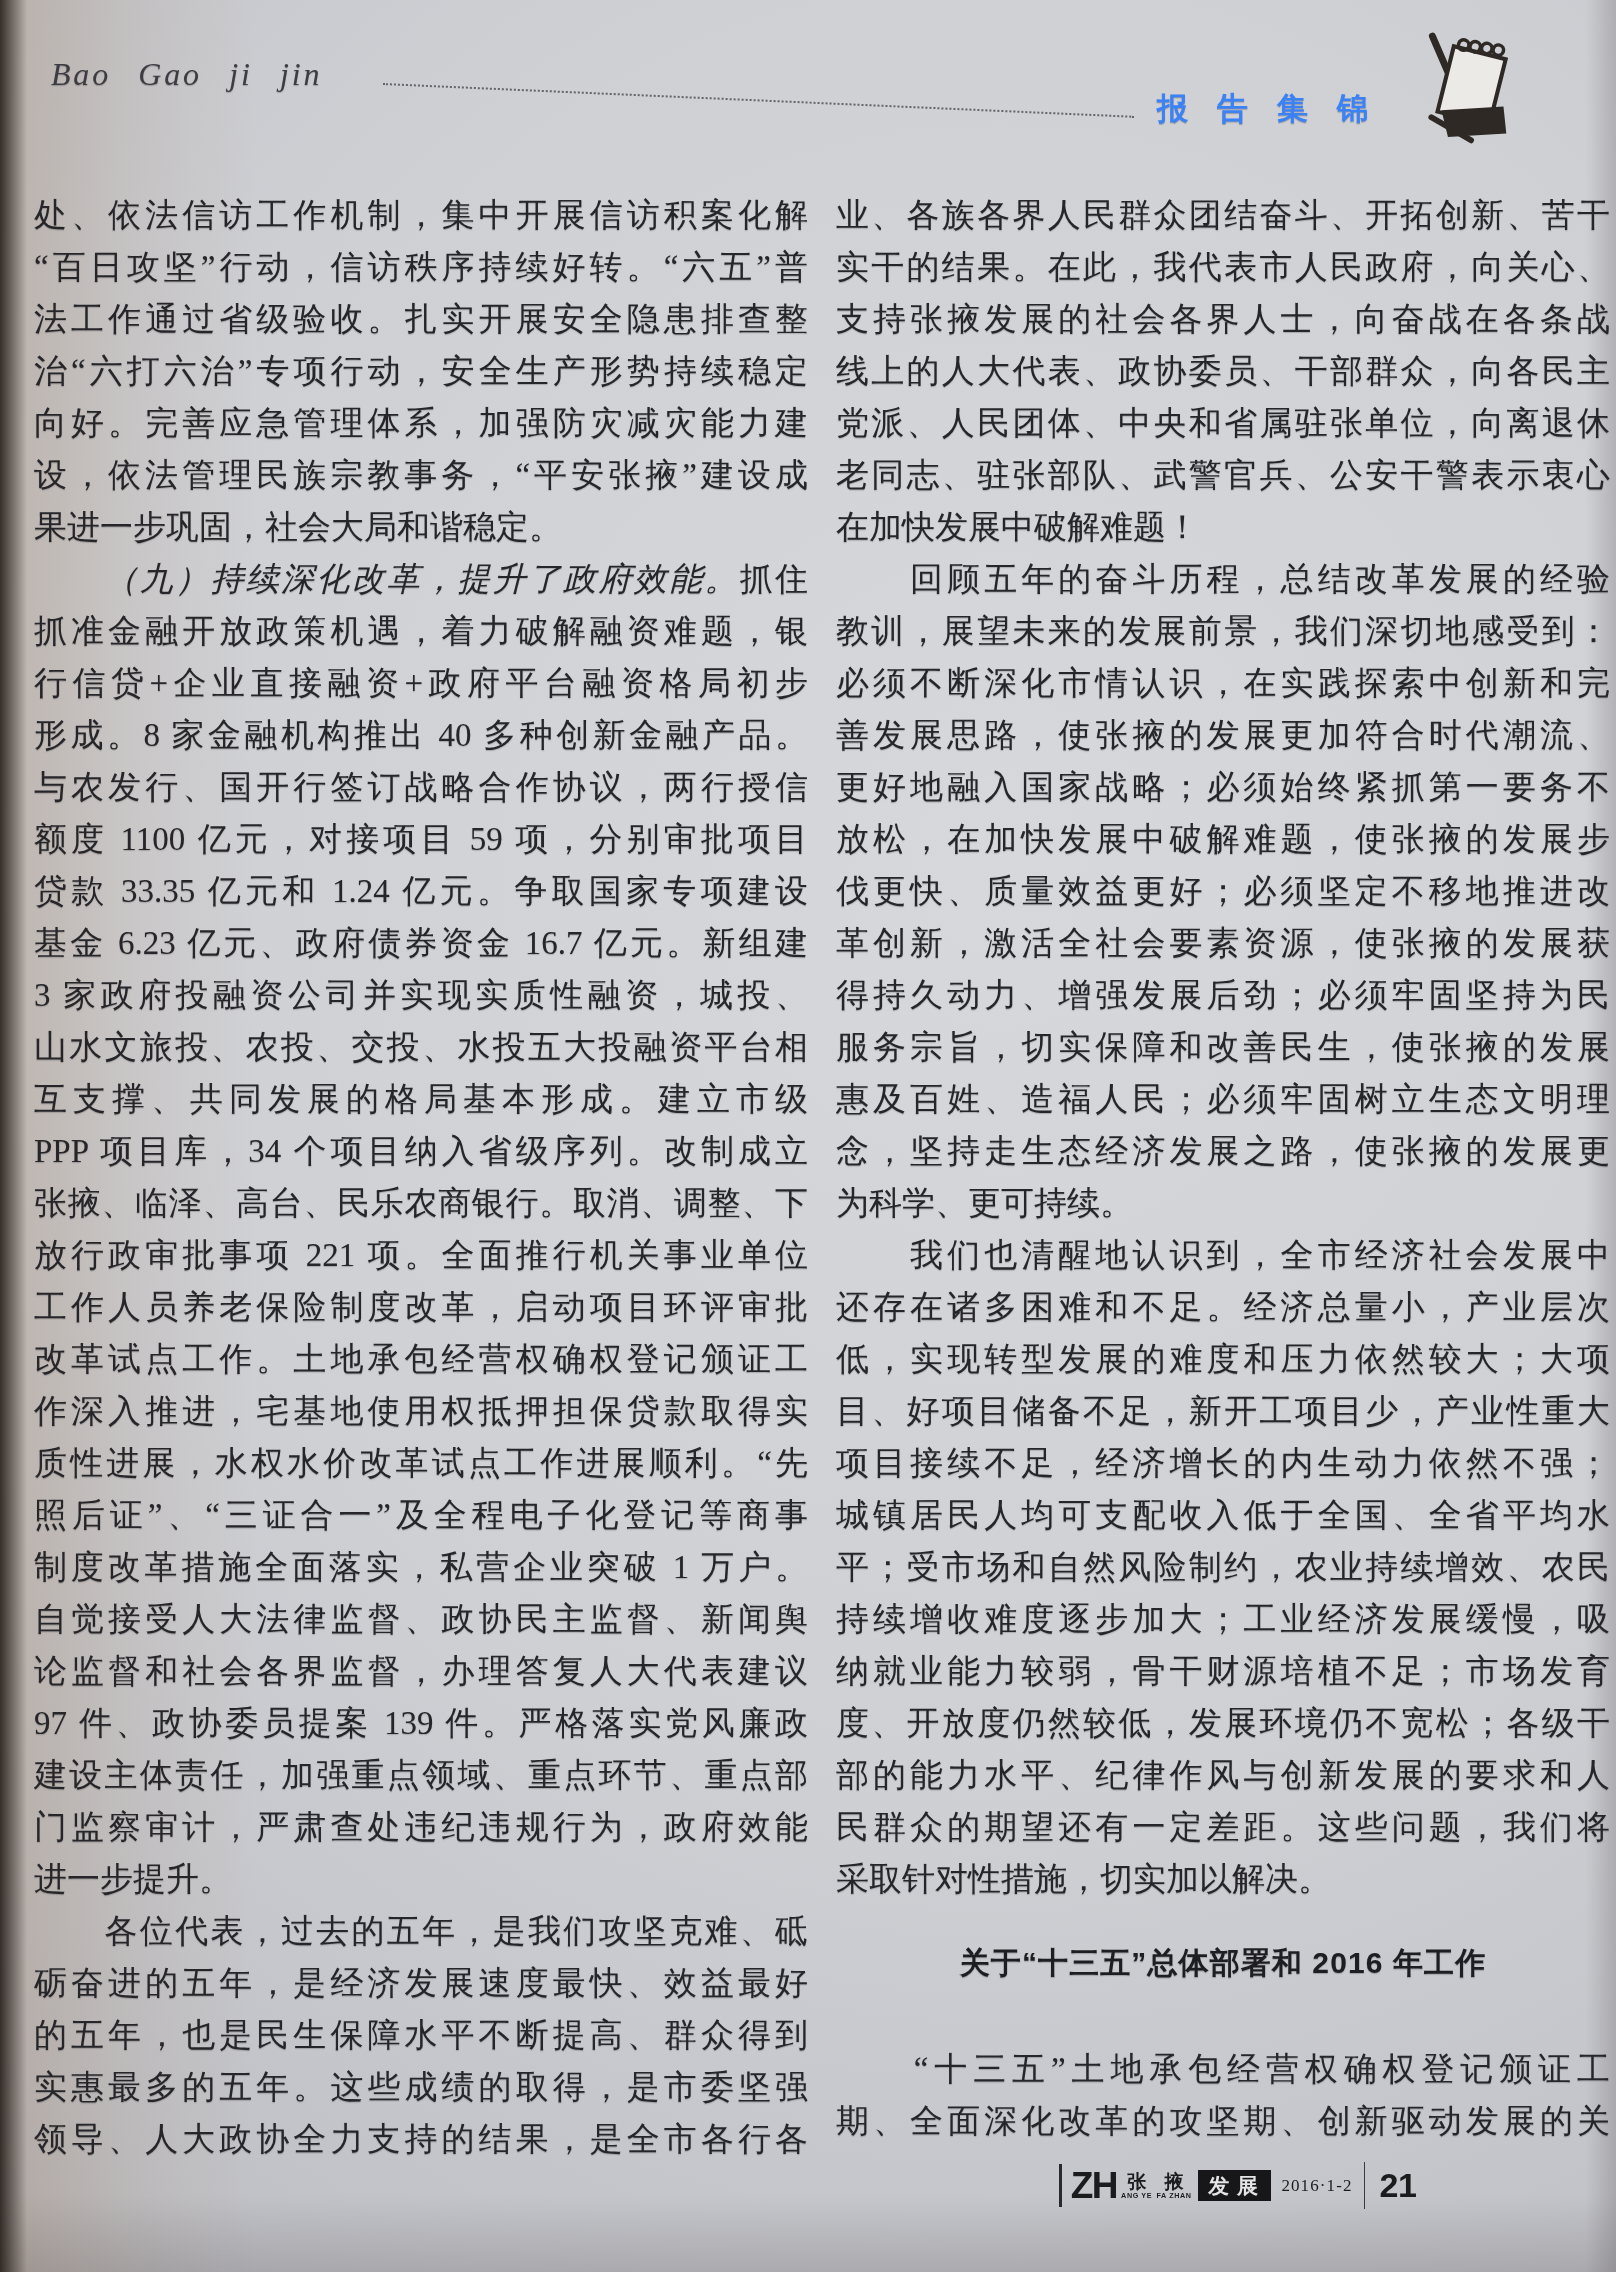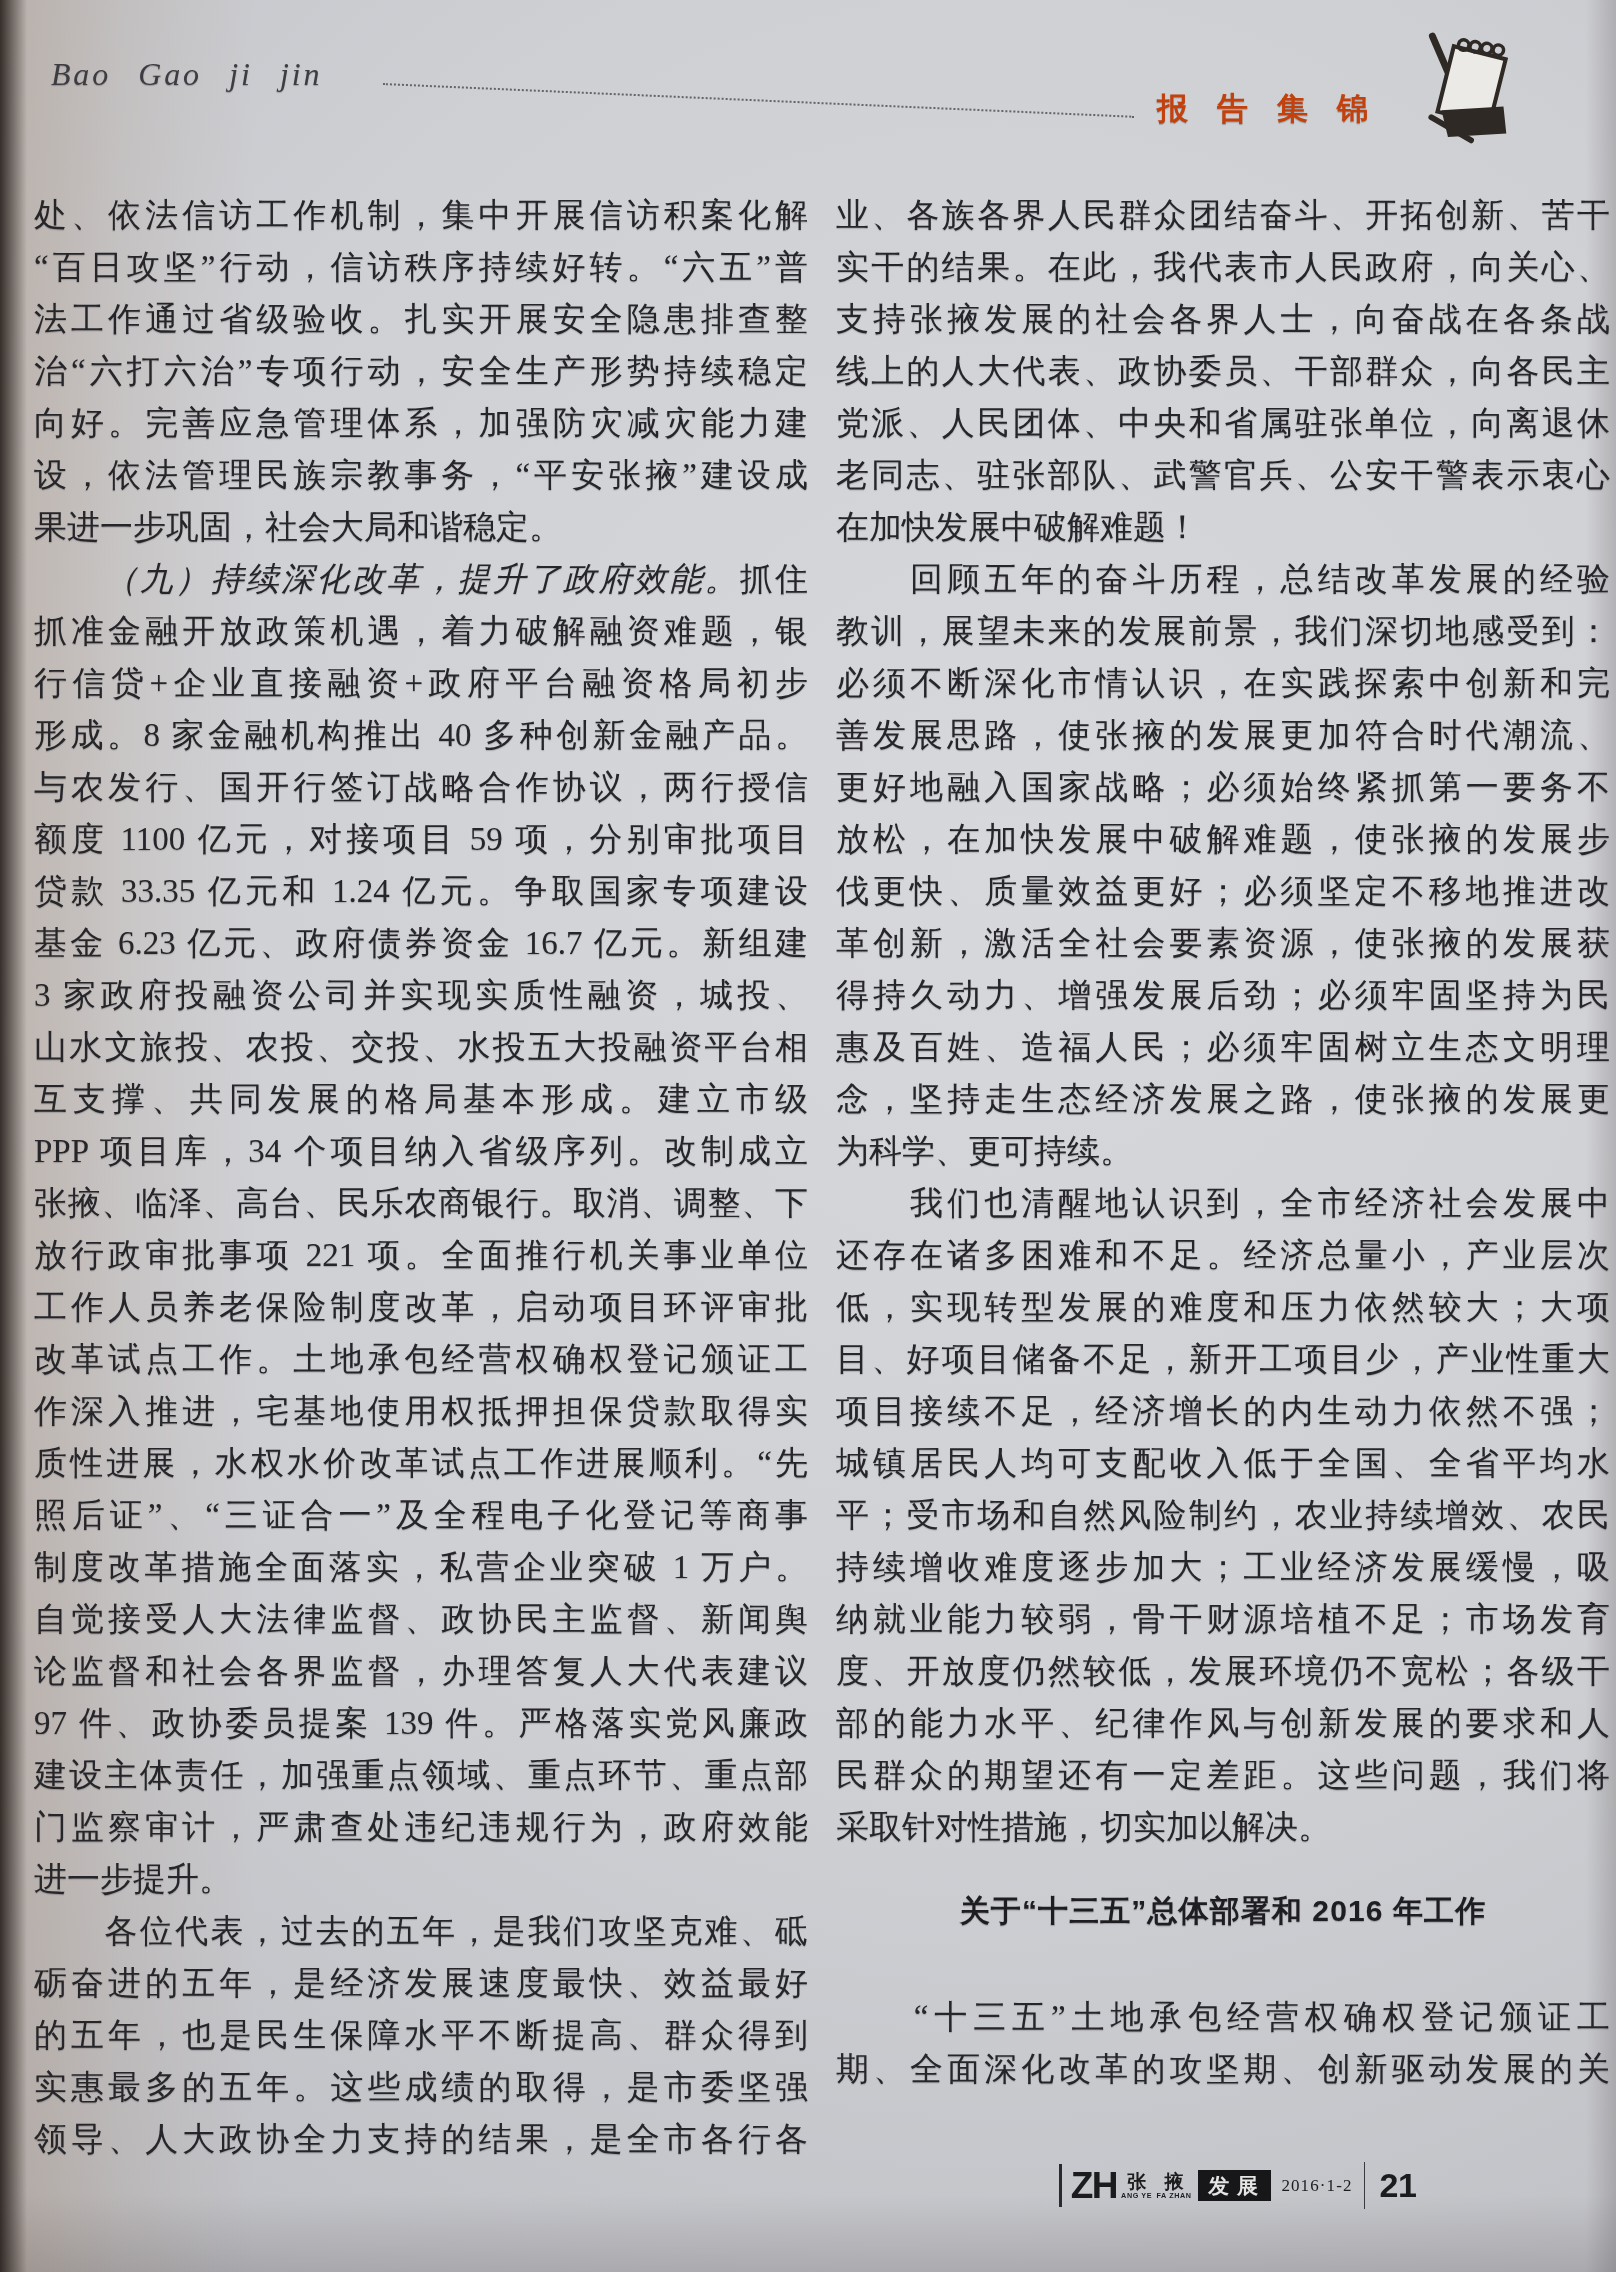--- a/index.html
+++ b/index.html
@@ -22,21 +22,21 @@
     text-shadow:0 0.6px 1.1px rgba(20,20,25,.25);
   }
   #dotline{
     position:absolute;left:383px;top:83px;width:752px;height:0;
     border-top:2.2px dotted #63636a;
     transform:rotate(2.5deg);transform-origin:0 0;
   }
   #header-title{
     position:absolute;left:1157px;top:88px;
     font-family:"Liberation Sans","DejaVu Sans",sans-serif;
-    font-size:31px;font-weight:700;color:#c2410c;
+    font-size:31px;font-weight:700;color:#3b82f6;
     letter-spacing:29px;white-space:nowrap;
     text-shadow:0 0.6px 1.1px rgba(20,20,25,.3);
   }
   #notebook-icon{position:absolute;left:1410px;top:23px;}
   
   .col{position:absolute;top:189px;width:774px;}
   #col-left{left:34px;}
   #col-right{left:836px;}
   .line{
     height:52px;line-height:52px;font-size:33px;
@@ -149,20 +149,21 @@
       <div class="line end">在加快发展中破解难题！</div>
       <div class="line">　　回顾五年的奋斗历程，总结改革发展的经验</div>
       <div class="line">教训，展望未来的发展前景，我们深切地感受到：</div>
       <div class="line">必须不断深化市情认识，在实践探索中创新和完</div>
       <div class="line">善发展思路，使张掖的发展更加符合时代潮流、</div>
       <div class="line">更好地融入国家战略；必须始终紧抓第一要务不</div>
       <div class="line">放松，在加快发展中破解难题，使张掖的发展步</div>
       <div class="line">伐更快、质量效益更好；必须坚定不移地推进改</div>
       <div class="line">革创新，激活全社会要素资源，使张掖的发展获</div>
       <div class="line">得持久动力、增强发展后劲；必须牢固坚持为民</div>
+      <div class="line">服务宗旨，切实保障和改善民生，使张掖的发展</div>
       <div class="line">惠及百姓、造福人民；必须牢固树立生态文明理</div>
       <div class="line">念，坚持走生态经济发展之路，使张掖的发展更</div>
       <div class="line end">为科学、更可持续。</div>
       <div class="line">　　我们也清醒地认识到，全市经济社会发展中</div>
       <div class="line">还存在诸多困难和不足。经济总量小，产业层次</div>
       <div class="line">低，实现转型发展的难度和压力依然较大；大项</div>
       <div class="line">目、好项目储备不足，新开工项目少，产业性重大</div>
       <div class="line">项目接续不足，经济增长的内生动力依然不强；</div>
       <div class="line">城镇居民人均可支配收入低于全国、全省平均水</div>
       <div class="line">平；受市场和自然风险制约，农业持续增效、农民</div>

